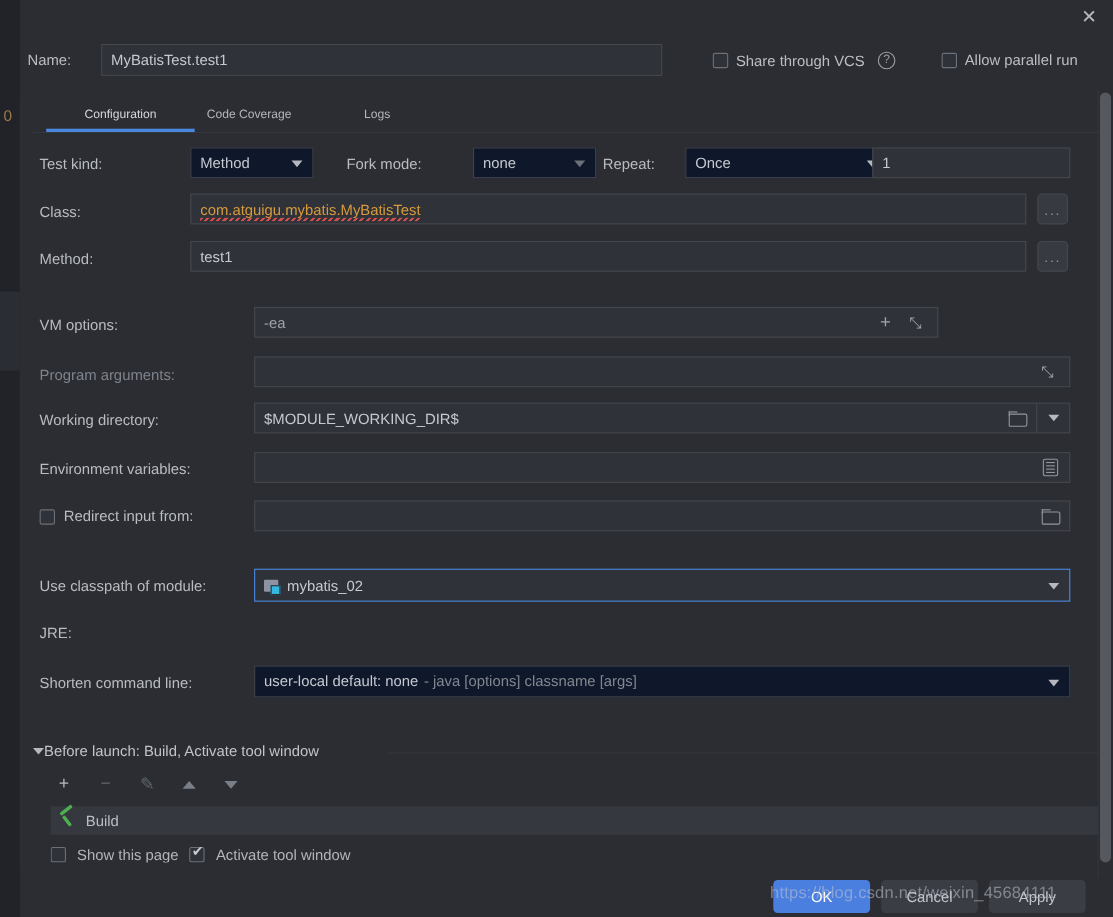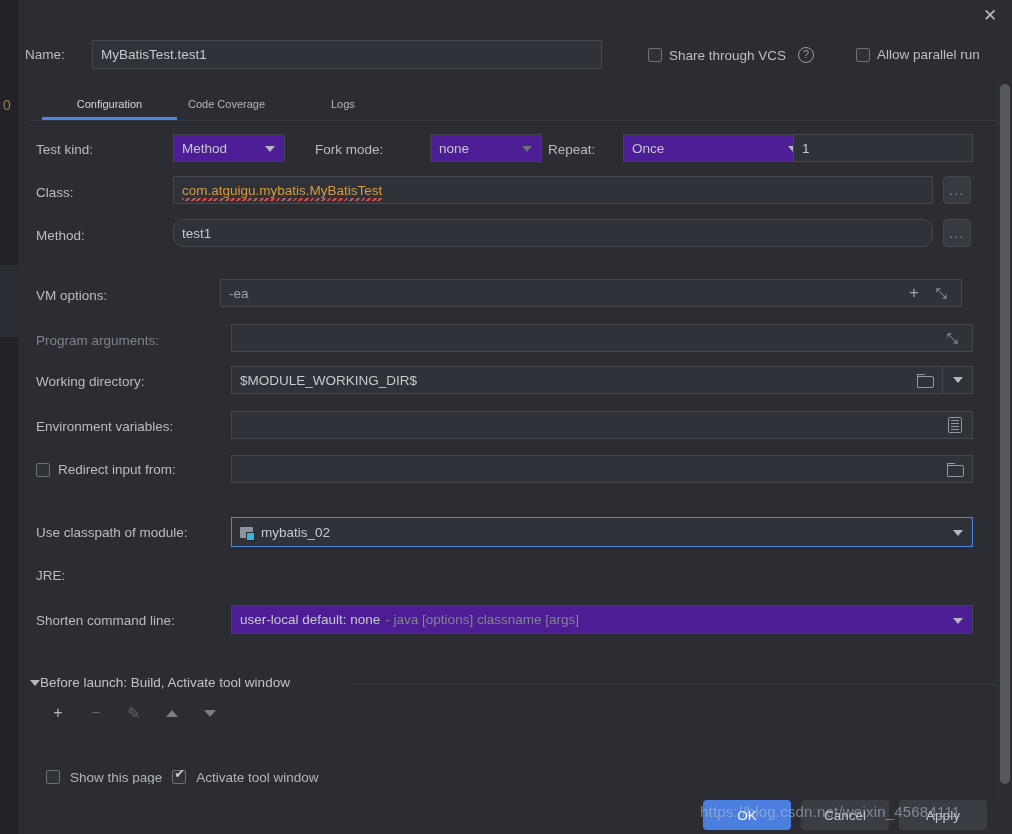--- a/index.html
+++ b/index.html
@@ -61,21 +61,21 @@
 
   
   .form { position:absolute; left:0; top:124px; width:994px; height:540px; }
   .row-label { position:absolute; font-size:13.5px; color:#b9bcc2; white-space:nowrap; }
   .row-label.dim { color:#7e838c; }
 
   .field { position:absolute; background:#2f3238; border:1px solid #44474e;
            color:#c6c9cf; font-size:13.5px; display:flex; align-items:center;
            padding:0 8px; white-space:nowrap; overflow:hidden; }
   .field.focused { border:1px solid #4a88e0; }
-  .field.combo-dark { background:#4c1d95; border:1px solid #40434a; }
+  .field.combo-dark { background:#0f172a; border:1px solid #40434a; }
 
   .caret { position:absolute; right:9px; top:50%; margin-top:-2px;
            width:0;height:0;border-left:5px solid transparent;border-right:5px solid transparent;
            border-top:6px solid #b5b8be; }
   .caret.dim { border-top-color:#6b7079; }
 
   .btn-dots { position:absolute; width:28px; height:28px; background:#373a41;
               border:1px solid #44474e; border-radius:4px; color:#8e939c;
               display:flex; align-items:center; justify-content:center;
               font-size:13px; letter-spacing:1.5px; cursor:pointer; }
@@ -230,29 +230,29 @@
 
       <div class="row-label" style="left:18px; top:61px;">Class:</div>
       <div class="field" style="left:155px; top:52px; width:760px; height:28px;">
         <span class="class-text">com.atguigu.mybatis.MyBatisTest</span>
       </div>
       <div class="btn-dots" style="left:925px; top:52px;">
         <span>...</span>
       </div>
 
       <div class="row-label" style="left:18px; top:104px;">Method:</div>
-      <div class="field" style="left:155px; top:95px; width:760px; height:28px;border-radius:10px;">
+      <div class="field" style="left:155px; top:95px; width:760px; height:28px;">
         <span>test1</span>
       </div>
       <div class="btn-dots" style="left:925px; top:95px;">
         <span>...</span>
       </div>
 
       <div class="row-label" style="left:18px; top:164px;">VM options:</div>
-      <div class="field" style="left:202px; top:155px; width:742px; height:28px;">
+      <div class="field" style="left:213px; top:155px; width:622px; height:28px;">
         <span style="color:#9ea2aa;">-ea</span>
         <span class="plus-ic" style="position:absolute;right:42px;top:6px;">+</span>
         <span class="expand-ic" style="position:absolute;right:14px;top:5px;">⤢</span>
       </div>
 
       <div class="row-label dim" style="left:18px; top:209px;">Program arguments:</div>
       <div class="field" style="left:213px; top:200px; width:742px; height:28px;">
         <span></span>
         <span class="expand-ic" style="position:absolute;right:14px;top:5px;">⤢</span>
       </div>
@@ -316,20 +316,24 @@
       <span class="tb-ic dimmed">−</span>
       <span class="tb-ic dimmed">✎</span>
       <span class="tb-ic">
           <span class="tri-up"></span>
         </span>
       <span class="tb-ic">
           <span class="tri-down"></span>
         </span>
     </div>
 
+    <div class="bl-list">
+      <span class="hammer"></span>
+      <span>Build</span>
+    </div>
 
     <div class="bottom-chks">
       <span class="chk"></span>
       <span class="lbl">Show this page</span>
       <span class="chk checked"></span>
       <span class="lbl">Activate tool window</span>
     </div>
 
     <div class="footer">
       <div class="btn primary" style="left:685px; width:88px;">OK</div>

